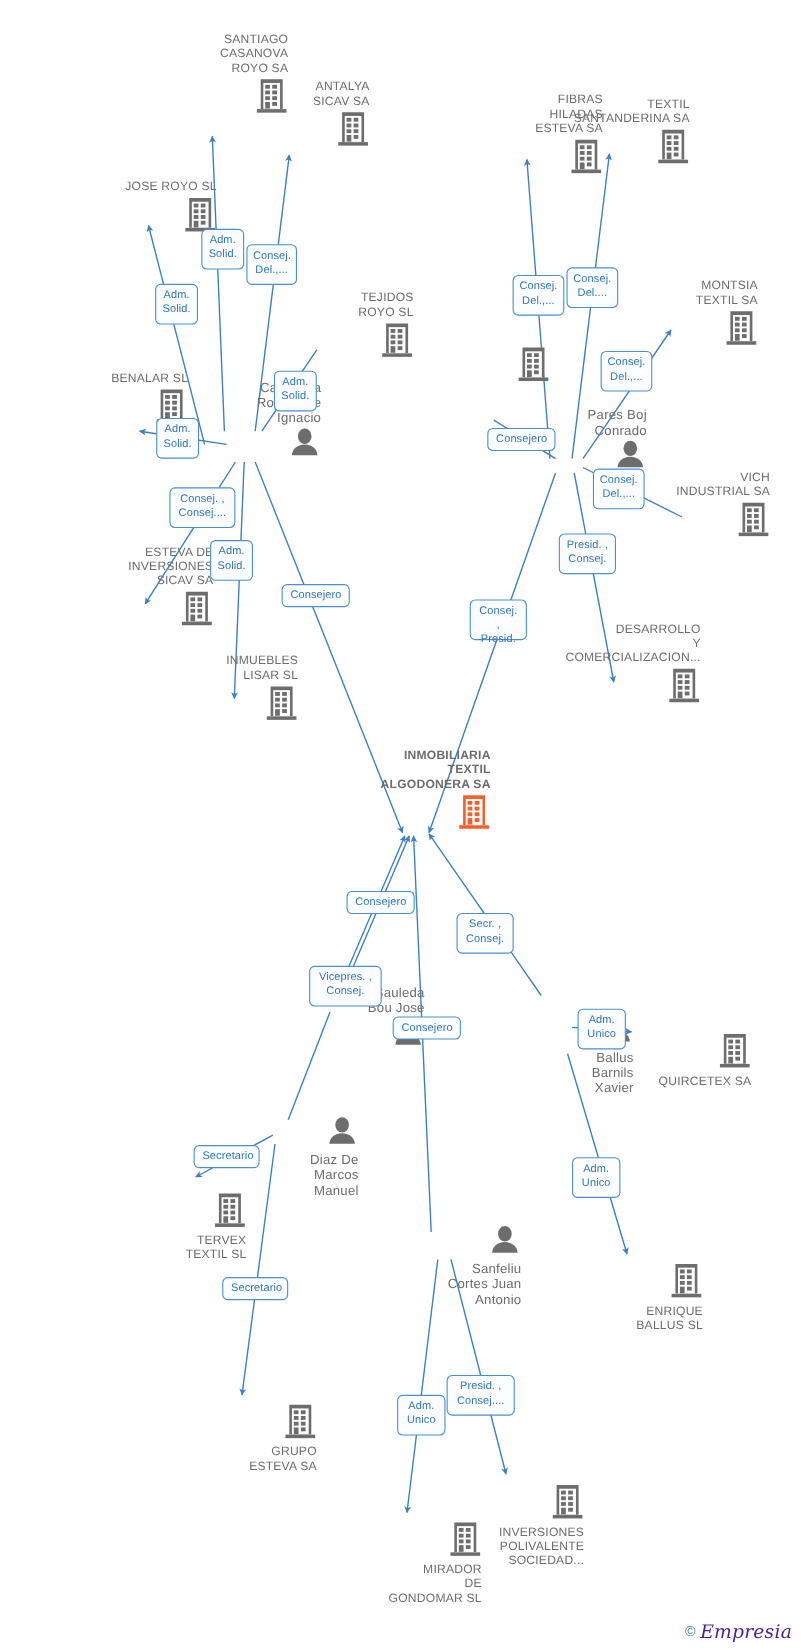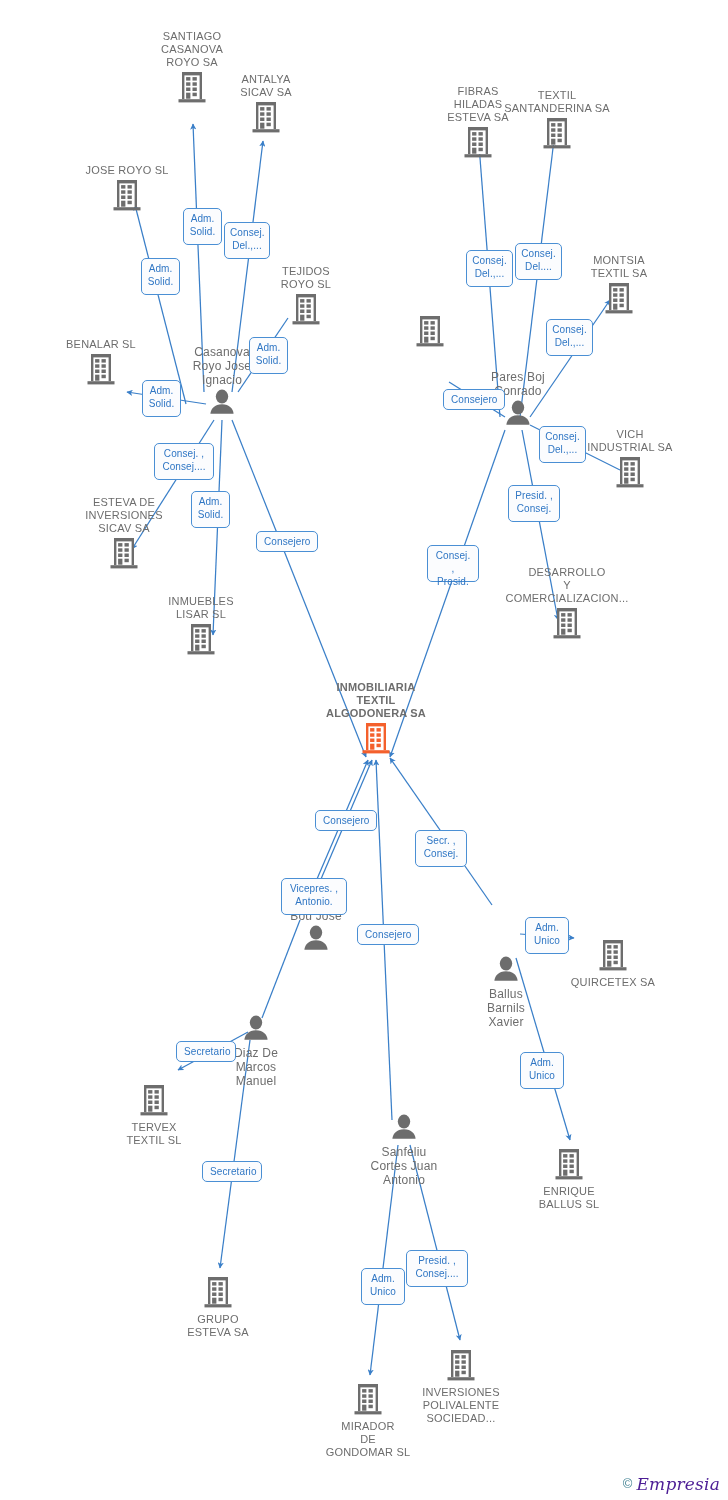--- a/index.html
+++ b/index.html
@@ -20,21 +20,21 @@
     position:absolute;
     left:0;top:0;
     width:728px;height:1500px;
     pointer-events:none;
   }
   
   .node{
     position:absolute;
     width:140px;
     margin-left:-70px;           
-    text-align:center;
+    text-align:right;
     color:#6d6d6d;
     font-size:11px;
     line-height:13px;
     letter-spacing:.1px;
   }
   .node .label{display:block;white-space:pre-line;}
   .node.company .label{letter-spacing:.2px;}
   .node.person  .label{font-size:12px;line-height:14px;letter-spacing:.2px;}
   .node .icon{display:block;margin:0 auto;}
   .node.label-above .icon{margin-top:1px;}
@@ -409,21 +409,21 @@
       <div class="node person label-above" style="left: 316px; top: 895px;">
         <span class="label">Sauleda
 Bou Jose</span>
         <span class="icon"><svg width="30" height="28" viewBox="0 0 30 28">
             <g fill="#6d6d6d">
               <ellipse cx="15" cy="8.6" rx="6.2" ry="7.0"></ellipse>
               <path d="M15 16.2 c-7.4 0 -11.2 4.6 -11.6 9.6 h23.2 c-0.4 -5.0 -4.2 -9.6 -11.6 -9.6 z"></path>
             </g>
           </svg></span>
       </div>
-      <div class="node person label-below" style="left: 506px; top: 955px;">
+      <div class="node person label-below" style="left: 506px; top: 921px;">
         <span class="icon"><svg width="30" height="28" viewBox="0 0 30 28">
             <g fill="#6d6d6d">
               <ellipse cx="15" cy="8.6" rx="6.2" ry="7.0"></ellipse>
               <path d="M15 16.2 c-7.4 0 -11.2 4.6 -11.6 9.6 h23.2 c-0.4 -5.0 -4.2 -9.6 -11.6 -9.6 z"></path>
             </g>
           </svg></span>
         <span class="label">Ballus
 Barnils
 Xavier</span>
       </div>
@@ -591,21 +591,21 @@
       <div class="chip" style="left: 539px; top: 426px; width: 47px; height: 37px;">Consej.
 Del.,...</div>
       <div class="chip" style="left: 508px; top: 485px; width: 52px; height: 37px;">Presid. ,
 Consej.</div>
       <div class="chip" style="left: 427px; top: 545px; width: 52px; height: 37px;">Consej. ,
 Presid.</div>
       <div class="chip one-line" style="left: 315px; top: 810px; width: 62px; height: 21px;">Consejero</div>
       <div class="chip" style="left: 415px; top: 830px; width: 52px; height: 37px;">Secr. ,
 Consej.</div>
       <div class="chip" style="left: 281px; top: 878px; width: 66px; height: 37px;">Vicepres. ,
-Antonio.</div>
+Consej.</div>
       <div class="chip one-line" style="left: 357px; top: 924px; width: 62px; height: 21px;">Consejero</div>
       <div class="chip" style="left: 525px; top: 917px; width: 44px; height: 37px;">Adm.
 Unico</div>
       <div class="chip" style="left: 520px; top: 1052px; width: 44px; height: 37px;">Adm.
 Unico</div>
       <div class="chip one-line" style="left: 176px; top: 1041px; width: 60px; height: 21px;">Secretario</div>
       <div class="chip one-line" style="left: 202px; top: 1161px; width: 60px; height: 21px;">Secretario</div>
       <div class="chip" style="left: 406px; top: 1250px; width: 62px; height: 37px;">Presid. ,
 Consej....</div>
       <div class="chip" style="left: 361px; top: 1268px; width: 44px; height: 37px;">Adm.

